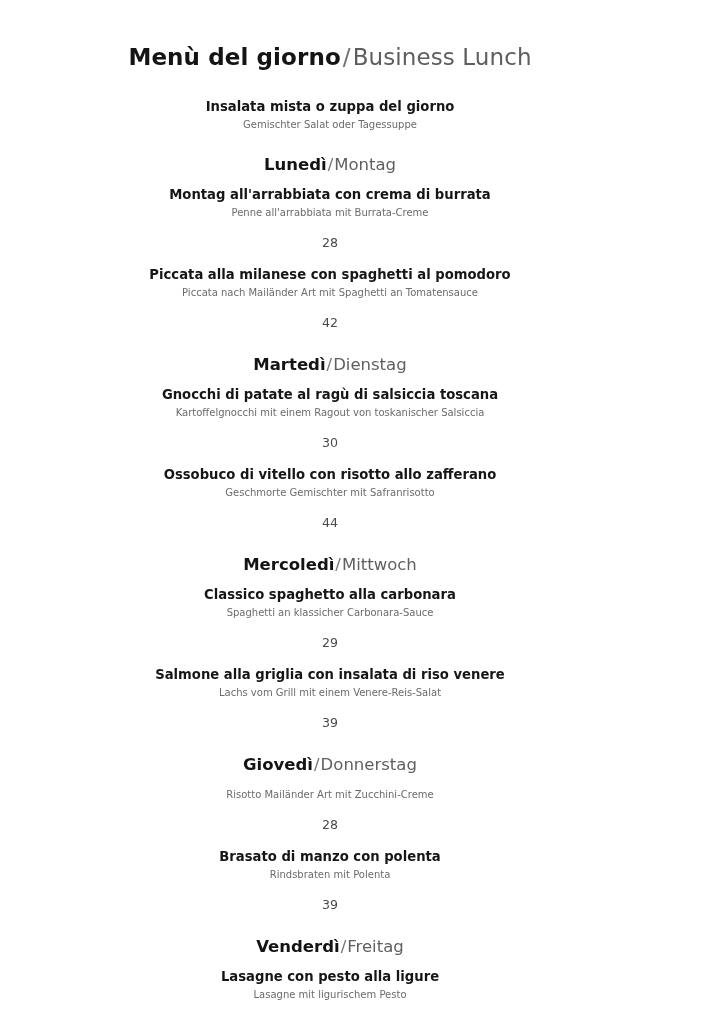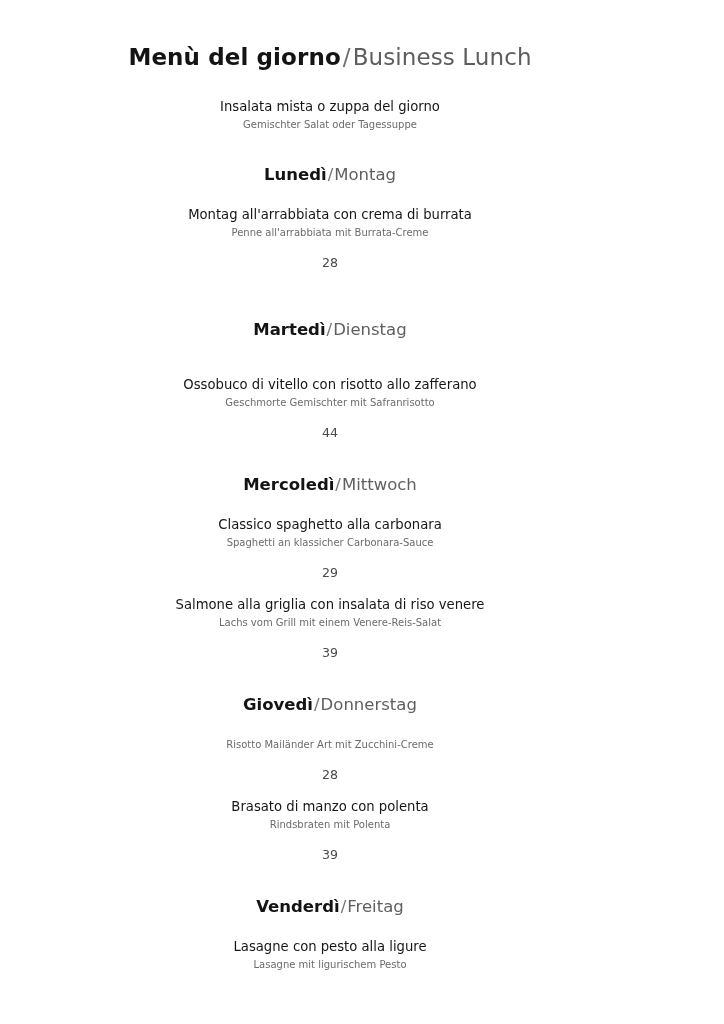--- a/index.html
+++ b/index.html
@@ -42,42 +42,42 @@
   }
   .section-title .de {
     font-weight: 400;
     color: #5d5d5d;
   }
 
   
   .day-title {
     font-size: 16.5px;
     line-height: 22px;
-    margin: 10px;
+    margin: 0;
     white-space: nowrap;
   }
   .day-title .it {
     font-weight: 700;
     color: #141414;
   }
   .day-title .sep {
     font-weight: 400;
     color: #757575;
     padding: 0 1px;
   }
   .day-title .de {
     font-weight: 400;
     color: #5f5f5f;
   }
 
   
   .dish-it {
     font-size: 13.2px;
     line-height: 18px;
-    font-weight: 400;
+    font-weight: 700;
     color: #161616;
     margin: 0;
     white-space: nowrap;
   }
   .dish-de {
     font-size: 10px;
     line-height: 18px;
     font-weight: 400;
     color: #6b6b6b;
     margin: 0;
@@ -121,27 +121,39 @@
     <span class="it">Lunedì</span><span class="sep">/</span><span class="de">Montag</span>
   </h2>
   <div class="gap-day-head"></div>
   <div>
     <p class="dish-it">Montag all'arrabbiata con crema di burrata</p>
     <p class="dish-de">Penne all'arrabbiata mit Burrata-Creme</p>
     <div class="gap-price"></div>
     <p class="dish-price">28</p>
   </div>
   <div class="gap-after-price"></div>
+  <div>
+    <p class="dish-it">Piccata alla milanese con spaghetti al pomodoro</p>
+    <p class="dish-de">Piccata nach Mailänder Art mit Spaghetti an Tomatensauce</p>
+    <div class="gap-price"></div>
+    <p class="dish-price">42</p>
+  </div>
 
   <div class="gap-before-day"></div>
 
   <h2 class="day-title">
     <span class="it">Martedì</span><span class="sep">/</span><span class="de">Dienstag</span>
   </h2>
   <div class="gap-day-head"></div>
+  <div>
+    <p class="dish-it">Gnocchi di patate al ragù di salsiccia toscana</p>
+    <p class="dish-de">Kartoffelgnocchi mit einem Ragout von toskanischer Salsiccia</p>
+    <div class="gap-price"></div>
+    <p class="dish-price">30</p>
+  </div>
   <div class="gap-after-price"></div>
   <div>
     <p class="dish-it">Ossobuco di vitello con risotto allo zafferano</p>
     <p class="dish-de">Geschmorte Gemischter mit Safranrisotto</p>
     <div class="gap-price"></div>
     <p class="dish-price">44</p>
   </div>
 
   <div class="gap-before-day"></div>
 

